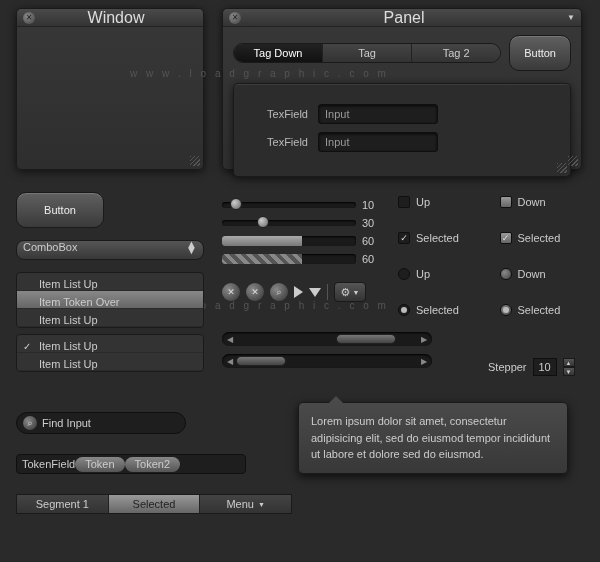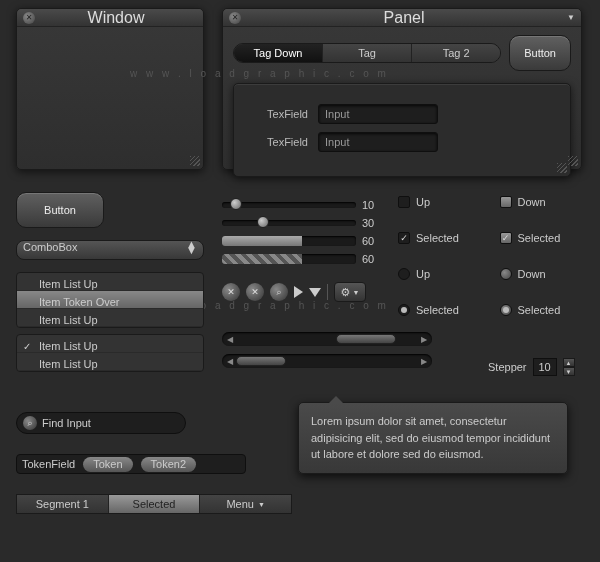--- a/index.html
+++ b/index.html
@@ -41,21 +41,21 @@
 .ibtn{width:18px;height:18px;border-radius:50%;background:radial-gradient(circle at 35% 35%,#888,#333);display:flex;align-items:center;justify-content:center;font-size:9px;color:#ddd;cursor:pointer}
 .play{width:0;height:0;border-left:9px solid #ccc;border-top:6px solid transparent;border-bottom:6px solid transparent}
 .tri{width:0;height:0;border-left:6px solid transparent;border-right:6px solid transparent;border-top:9px solid #ccc}
 .divider{width:1px;height:16px;background:#555}
 .gear-btn{width:32px;height:20px;background:linear-gradient(#555,#333);border:1px solid #1a1a1a;border-radius:4px;display:flex;align-items:center;justify-content:center;gap:2px}
 .scrollbar{height:14px;background:#1a1a1a;border-radius:7px;display:flex;align-items:center;padding:0 2px;box-shadow:inset 0 1px 2px #000}
 .sb-arrow{width:12px;height:10px;display:flex;align-items:center;justify-content:center;font-size:8px;color:#888}
 .sb-track{flex:1;position:relative;height:10px}
 .sb-thumb{position:absolute;height:10px;background:linear-gradient(#777,#444);border-radius:5px;border:1px solid #222}
 .find{height:22px;background:#1e1e1e;border:1px solid #0f0f0f;border-radius:11px;display:flex;align-items:center;padding:0 6px;gap:5px}
-.token{height:20px;background:#1e1e1e;border:1px solid #0f0f0f;border-radius:4px;display:flex;align-items:center;padding:0 5px;gap:8px}
+.token{height:20px;background:#1e1e1e;border:1px solid #0f0f0f;border-radius:4px;display:flex;align-items:center;padding:0 5px;gap:0}
 .pill{height:15px;padding:0 10px;background:linear-gradient(#888,#555);border-radius:8px;display:flex;align-items:center;color:#fff;font-size:10px}
 .tooltip{position:absolute;background:linear-gradient(#4a4a4a,#383838);border:1px solid #1a1a1a;border-radius:5px;padding:10px 12px;color:#bbb;line-height:1.5;box-shadow:0 3px 10px rgba(0,0,0,.7)}
 .tooltip::before{content:"";position:absolute;top:-7px;left:30px;border-left:7px solid transparent;border-right:7px solid transparent;border-bottom:7px solid #4a4a4a}
 .stepper{display:flex;align-items:center;gap:6px}
 .step-box{width:24px;height:18px;background:#1e1e1e;border:1px solid #0f0f0f;display:flex;align-items:center;justify-content:center}
 .step-arrows{display:flex;flex-direction:column}
 .step-arrows div{width:12px;height:9px;background:linear-gradient(#555,#333);border:1px solid #1a1a1a;font-size:6px;display:flex;align-items:center;justify-content:center}
 .wm{position:absolute;color:#555;letter-spacing:3px;font-size:10px;pointer-events:none}
 .updown{font-size:9px;display:flex;flex-direction:column;line-height:6px}
 </style>

